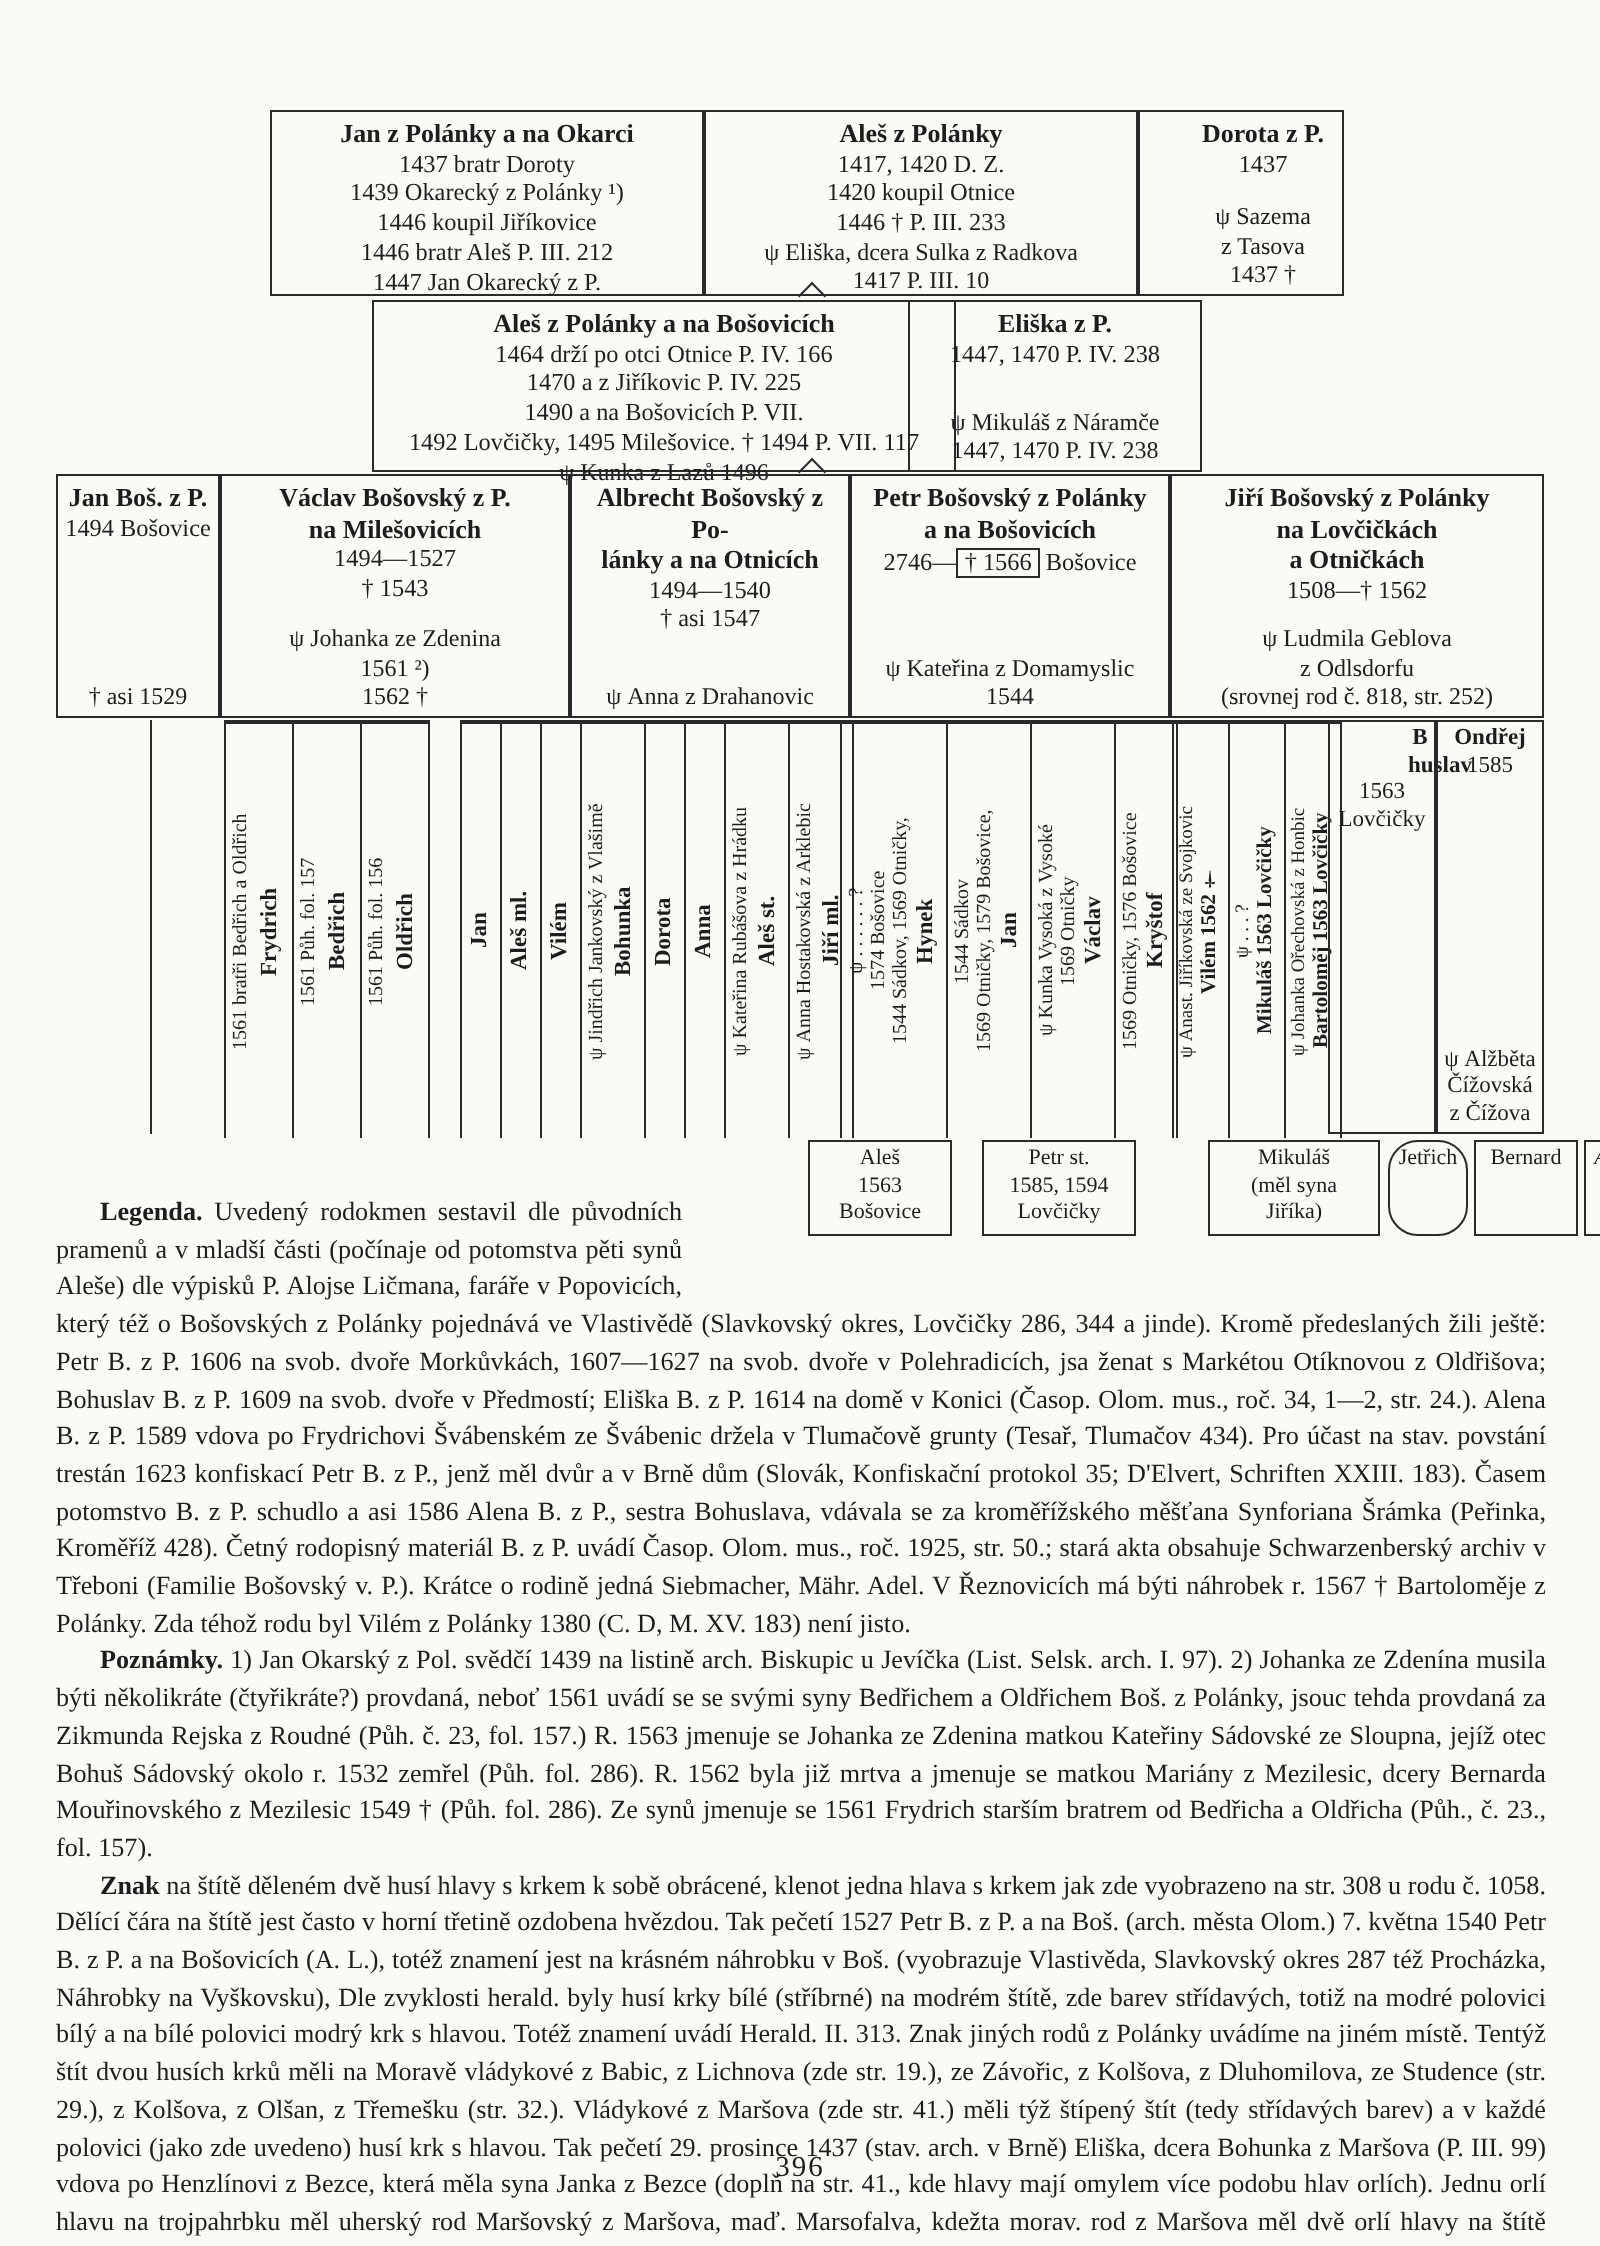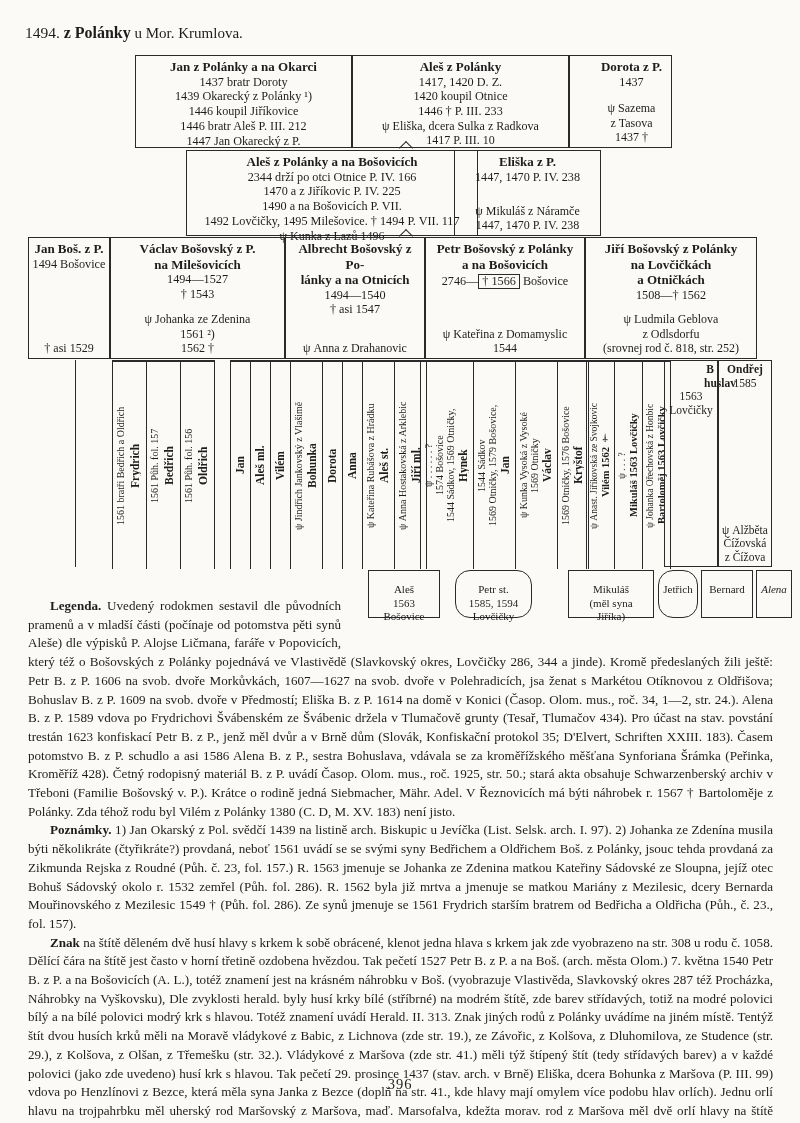--- a/index.html
+++ b/index.html
@@ -29,39 +29,34 @@
   .g3 .vdetail{line-height:11px;}
   .g4 .vname{line-height:12.5px;font-size:10.5px;}
   .g4 .vdetail{line-height:10.5px;font-size:9.5px;}
   .hbox{position:absolute;border:1.5px solid #2a2a2a;box-sizing:border-box;display:flex;
         flex-direction:column;text-align:center;font-size:11.5px;line-height:13.5px;padding:2px 1px;}
   .cellrow{position:absolute;display:flex;border:1.6px solid #2a2a2a;box-sizing:border-box;
            height:27px;align-items:center;}
   .cell{font-size:12px;line-height:23px;text-align:center;border-right:1.3px solid #2a2a2a;height:100%;}
   .cell:last-child{border-right:none;}
   .smallbox{position:absolute;border:1.4px solid #2a2a2a;text-align:center;font-size:11px;
-            line-height:13.6px;padding-top:12px;box-sizing:border-box;background:transparent;}
+            line-height:13.6px;padding-top:2px;box-sizing:border-box;background:transparent;margin-left:36px;}
   .textblock{position:absolute;left:28px;top:597px;width:745px;text-align:justify;
              font-size:13.1px;line-height:18.7px;}
   .textblock p{margin:0;text-indent:22px;}
   .lead{font-weight:bold;}
   .spacer{float:right;width:432px;height:40px;}
   .pagenum{position:absolute;left:0;top:1076px;width:800px;text-align:center;
            font-size:14.5px;letter-spacing:1px;}
 </style>
 </head>
 <body>
 
 <div class="page">
 
-  <div class="heading">
-    <span class="h-num">1494.</span>
-    <span class="h-fam">z Polánky</span>
-    <span class="h-rest">u Mor. Krumlova.</span>
-  </div>
 
   <div class="box" style="left:135px;top:55px;width:217px;height:93px;">
     <div class="btitle">Jan z Polánky a na Okarci</div>
     <div class="bline">1437 bratr Doroty</div>
     <div class="bline">1439 Okarecký z Polánky ¹)</div>
     <div class="bline">1446 koupil Jiříkovice</div>
     <div class="bline">1446 bratr Aleš P. III. 212</div>
     <div class="bline">1447 Jan Okarecký z P.</div>
   </div>
   <div class="box" style="left:352px;top:55px;width:217px;height:93px;">
@@ -79,21 +74,21 @@
     <div class="fill"></div>
     <div class="bsp">ψ Sazema</div>
     <div class="bsp">z Tasova</div>
     <div class="bsp">1437 †</div>
   </div>
 
   <div class="caret" style="left:401px;top:143px;"></div>
 
   <div class="box" style="left:186px;top:150px;width:292px;height:86px;">
     <div class="btitle">Aleš z Polánky a na Bošovicích</div>
-    <div class="bline">2344 drží po otci Otnice P. IV. 166</div>
+    <div class="bline">1464 drží po otci Otnice P. IV. 166</div>
     <div class="bline">1470 a z Jiříkovic P. IV. 225</div>
     <div class="bline">1490 a na Bošovicích P. VII.</div>
     <div class="bline">1492 Lovčičky, 1495 Milešovice. † 1494 P. VII. 117</div>
     <div class="fill"></div>
     <div class="bsp">ψ Kunka z Lazů 1496</div>
   </div>
   <div class="box" style="left:454px;top:150px;width:147px;height:86px;">
     <div class="btitle">Eliška z P.</div>
     <div class="bline">1447, 1470 P. IV. 238</div>
     <div class="fill"></div>
@@ -131,21 +126,21 @@
     <div class="btitle">Petr Bošovský z Polánky</div>
     <div class="btitle">a na Bošovicích</div>
     <div class="bline" style="margin-top:2px;">
       <span>2746—</span><span class="boxed">† 1566</span>
       <span>Bošovice</span>
     </div>
     <div class="fill"></div>
     <div class="bsp">ψ Kateřina z Domamyslic</div>
     <div class="bsp">1544</div>
   </div>
-  <div class="box" style="left:585px;top:237px;width:172px;height:122px;">
+  <div class="box" style="left:585px;top:237px;width:187px;height:122px;">
     <div class="btitle">Jiří Bošovský z Polánky</div>
     <div class="btitle">na Lovčičkách</div>
     <div class="btitle">a Otničkách</div>
     <div class="bline">1508—† 1562</div>
     <div class="fill"></div>
     <div class="bsp">ψ Ludmila Geblova</div>
     <div class="bsp">z Odlsdorfu</div>
     <div class="bsp">(srovnej rod č. 818, str. 252)</div>
   </div>
 
@@ -283,21 +278,21 @@
     <div>Čížovská</div>
     <div>z Čížova</div>
   </div>
 
 
   <div class="smallbox" style="left:368px;top:570px;width:72px;height:48px;">
     <div>Aleš</div>
     <div>1563</div>
     <div>Bošovice</div>
   </div>
-  <div class="smallbox" style="left:455px;top:570px;width:77px;height:48px;border-radius:15px;">
+  <div class="smallbox" style="left:455px;top:570px;width:77px;height:48px;">
     <div>Petr st.</div>
     <div>1585, 1594</div>
     <div>Lovčičky</div>
   </div>
   <div class="smallbox" style="left:568px;top:570px;width:86px;height:48px;">
     <div>Mikuláš</div>
     <div>(měl syna</div>
     <div>Jiříka)</div>
   </div>
   <div class="smallbox" style="left:658px;top:570px;width:40px;height:48px;border-radius:15px;">

